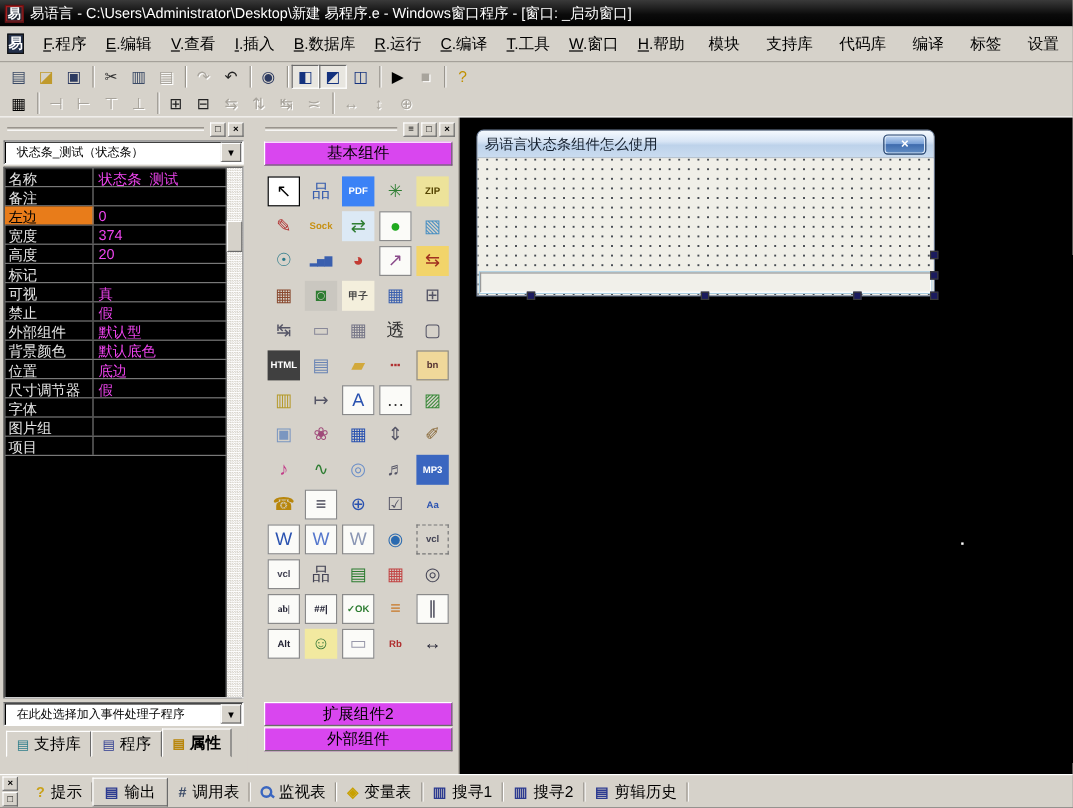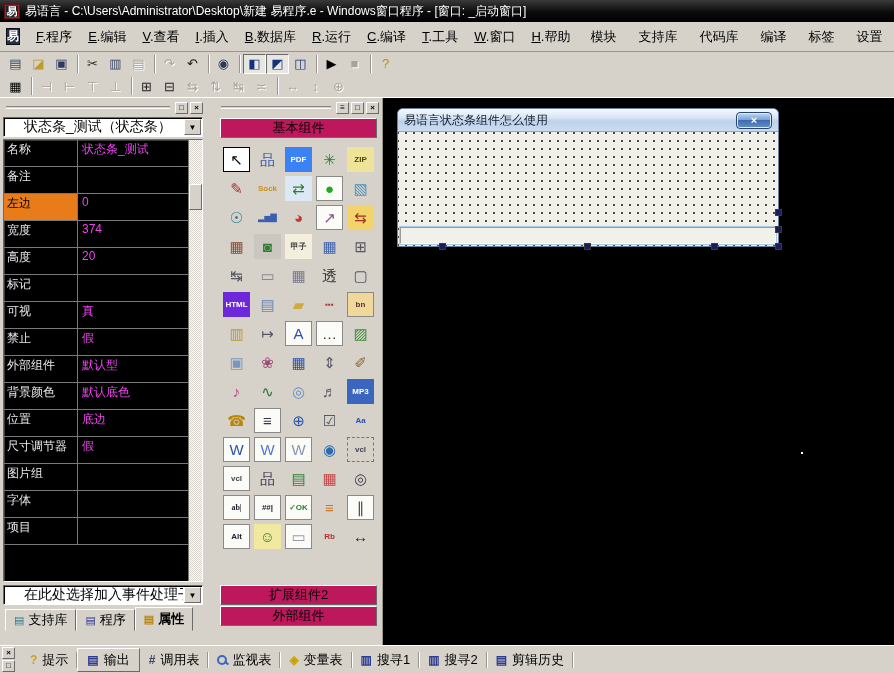--- a/index.html
+++ b/index.html
@@ -39,43 +39,43 @@
   .palette{width:168px;height:100%;background:#d6d2ca;padding:2px 3px;display:flex;flex-direction:column;border-right:1px solid #9a968e;}
   .designer{flex:1;height:100%;background:#000;position:relative;overflow:hidden;}
   
   .minibar{height:15px;display:flex;align-items:center;gap:2px;margin-bottom:2px;}
   .groove{flex:1;height:3px;border-top:1px solid #8a867e;border-bottom:1px solid #fff;margin:0 3px;}
   .mbtn{width:13px;height:12px;background:#d6d2ca;border:1px solid;border-color:#fff #6a6a6a #6a6a6a #fff;
     font-size:8px;line-height:9px;text-align:center;font-weight:bold;}
   
   .combo{height:20px;background:#fff;border:1px solid;border-color:#6a6a6a #fff #fff #6a6a6a;
     display:flex;align-items:center;box-shadow:inset 1px 1px 0 #000;}
-  .combo .ctext{flex:1;padding:0 20px;white-space:nowrap;overflow:hidden;font-size:14px;}
+  .combo .ctext{flex:1;padding:0 10px;white-space:nowrap;overflow:hidden;font-size:10px;}
   .combo .cbtn{width:17px;height:16px;margin:1px;background:#d6d2ca;border:1px solid;
     border-color:#fff #6a6a6a #6a6a6a #fff;font-size:8px;display:flex;align-items:center;justify-content:center;}
   
   .ptable{margin-top:2px;height:443px;background:#000;border:1px solid;border-color:#6a6a6a #fff #fff #6a6a6a;
     box-shadow:inset 1px 1px 0 #3a3a3a;position:relative;overflow:hidden;}
-  .prow{display:flex;height:27px;border-bottom:1px solid #787878;}
+  .prow{display:flex;height:16px;border-bottom:1px solid #787878;}
   .prow .pl{width:74px;color:#e8e8e8;padding:1px 3px;border-right:1px solid #787878;white-space:nowrap;overflow:hidden;}
   .prow .pv{flex:1;color:#ee44ee;padding:1px 4px;white-space:nowrap;overflow:hidden;}
   .prow.sel .pl{background:#e87c1a;color:#000;}
   .pscroll{position:absolute;right:0;top:0;bottom:0;width:14px;
     background:repeating-conic-gradient(#d6d2ca 0 25%,#fff 0 50%) 0 0/2px 2px;border-left:1px solid #787878;}
   .pthumb{position:absolute;left:0;top:44px;width:13px;height:26px;background:#d6d2ca;
     border:1px solid;border-color:#fff #6a6a6a #6a6a6a #fff;}
   .evcombo{margin-top:3px;}
   
   .ltabs{margin-top:2px;height:24px;display:flex;align-items:flex-end;padding-left:2px;}
   .ltab{height:22px;display:flex;align-items:center;gap:4px;padding:0 8px;border:1px solid;
     border-color:#fff #6a6a6a transparent #fff;background:#d6d2ca;font-size:13px;}
   .ltab.active{height:24px;font-weight:bold;border-bottom-color:#d6d2ca;}
   .ltico{font-size:11px;}
   
-  .palbtn{height:20px;margin:1px 2px;background:#be185d;border:1px solid;border-color:#fff #6a6a6a #6a6a6a #fff;
+  .palbtn{height:20px;margin:1px 2px;background:#d946ef;border:1px solid;border-color:#fff #6a6a6a #6a6a6a #fff;
     display:flex;align-items:center;justify-content:center;font-size:13px;}
   .palgrid{margin-top:6px;display:grid;grid-template-columns:repeat(5,31px);grid-auto-rows:29px;justify-content:center;}
   .pi{width:27px;height:25px;margin:2px;display:flex;align-items:center;justify-content:center;
     font-size:15px;line-height:1;overflow:hidden;}
   .pi.sm{font-size:8px;font-weight:bold;letter-spacing:0;}
   .pi.bd{border:1px solid #8a8a8a;background:#fbfbf8;}
   .pi.dash{border:1px dashed #777;}
   .pi.sel{border:1px solid #000;background:#fff;}
   .palbottom{margin-top:auto;margin-bottom:16px;}
   
@@ -238,25 +238,25 @@
           </div>
           <div class="prow">
             <span class="pl">位置</span>
             <span class="pv">底边</span>
           </div>
           <div class="prow">
             <span class="pl">尺寸调节器</span>
             <span class="pv">假</span>
           </div>
           <div class="prow">
+            <span class="pl">字体</span>
+            <span class="pv"></span>
+          </div>
+          <div class="prow">
             <span class="pl">图片组</span>
-            <span class="pv"></span>
-          </div>
-          <div class="prow">
-            <span class="pl">字体</span>
             <span class="pv"></span>
           </div>
           <div class="prow">
             <span class="pl">项目</span>
             <span class="pv"></span>
           </div>
           <div class="pscroll">
             <div class="pthumb"></div>
           </div>
       </div>
@@ -360,21 +360,21 @@
           <div>
             <span class="pi" style="color: rgb(119, 119, 136);">▦</span>
           </div>
           <div>
             <span class="pi" style="color: rgb(51, 51, 51);">透</span>
           </div>
           <div>
             <span class="pi" style="color: rgb(85, 85, 102);">▢</span>
           </div>
           <div>
-            <span class="pi sm" style="color: rgb(255, 255, 255); background: #6d28d9;">HTML</span>
+            <span class="pi sm" style="color: rgb(255, 255, 255); background: #404040;">HTML</span>
           </div>
           <div>
             <span class="pi" style="color: rgb(106, 132, 180);">▤</span>
           </div>
           <div>
             <span class="pi" style="color: rgb(210, 169, 60);">▰</span>
           </div>
           <div>
             <span class="pi sm" style="color: rgb(176, 48, 48);">▪▪▪</span>
           </div>

